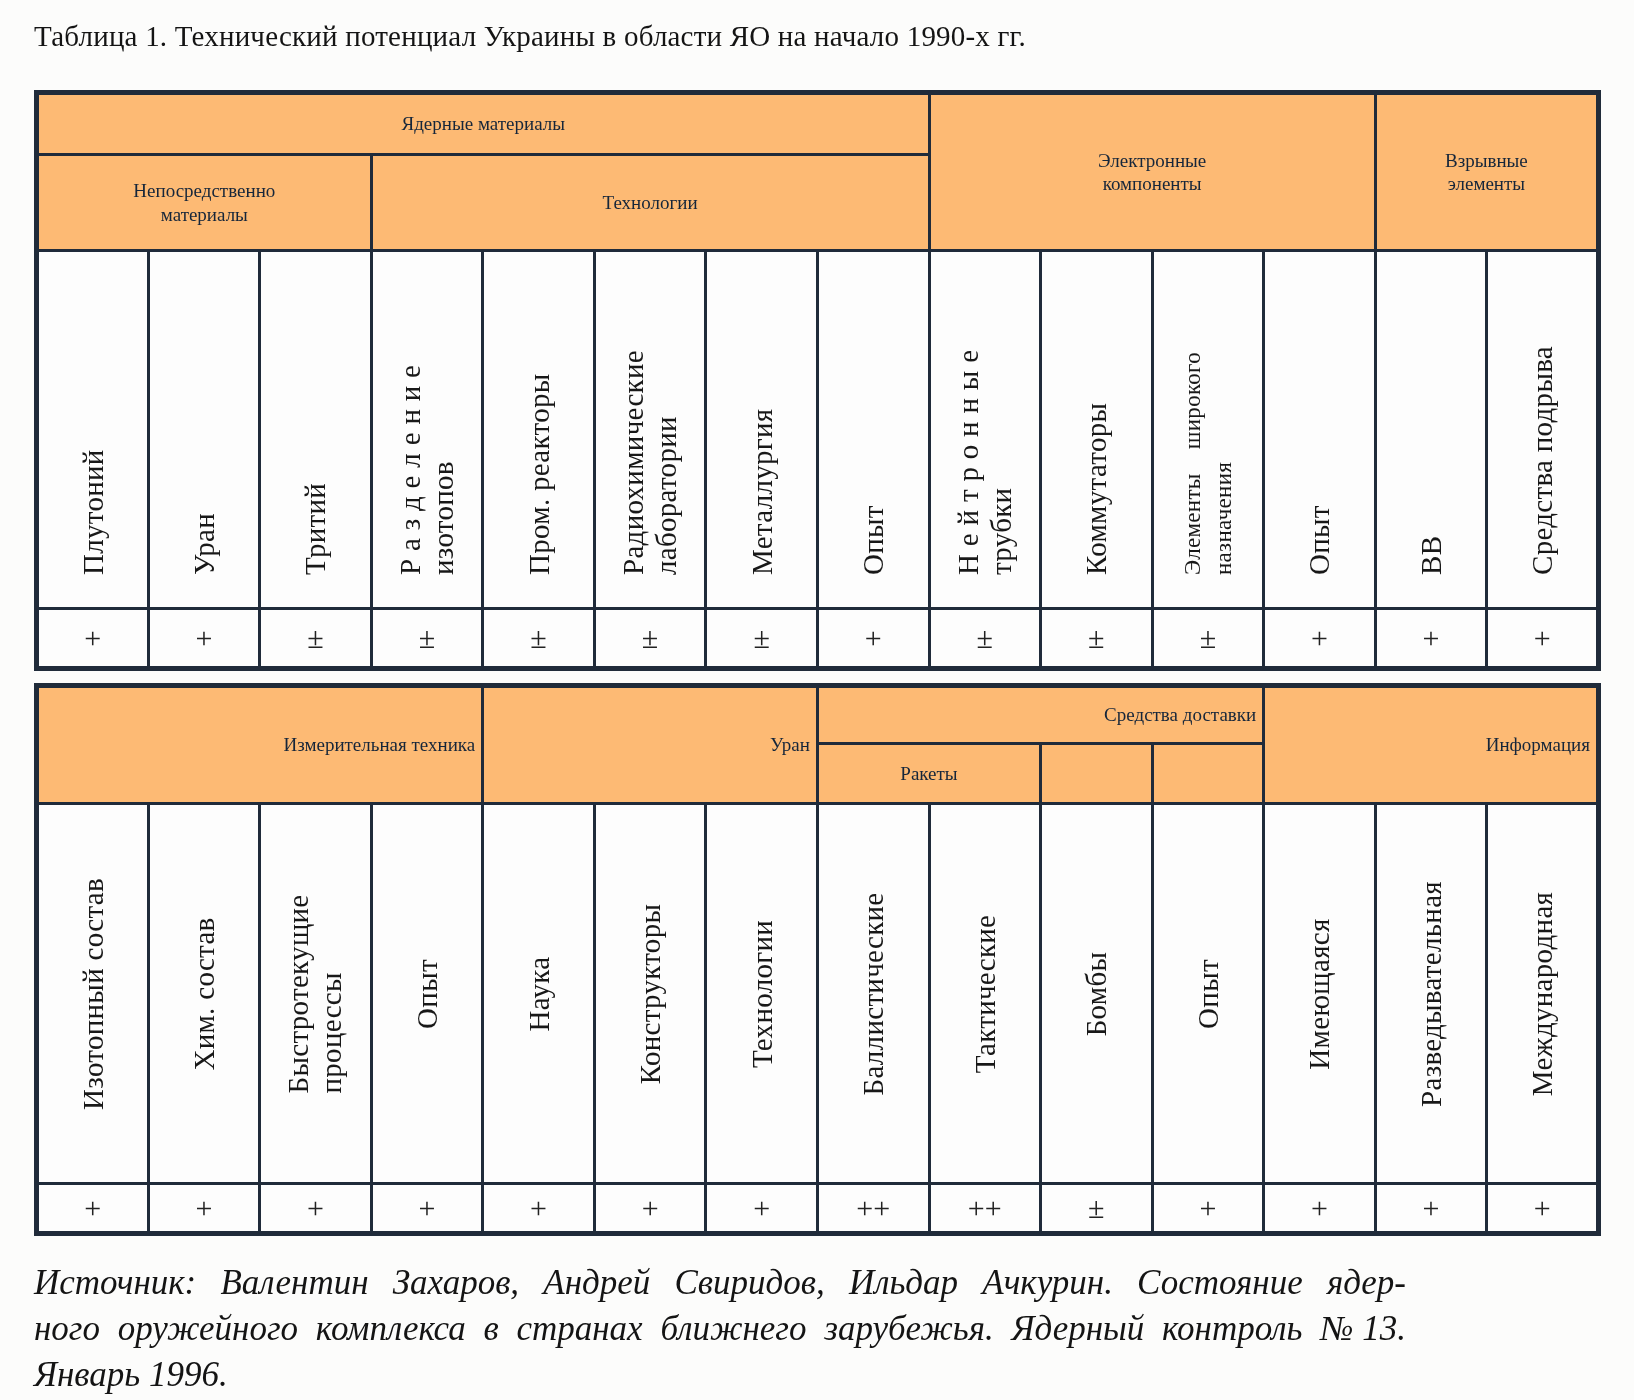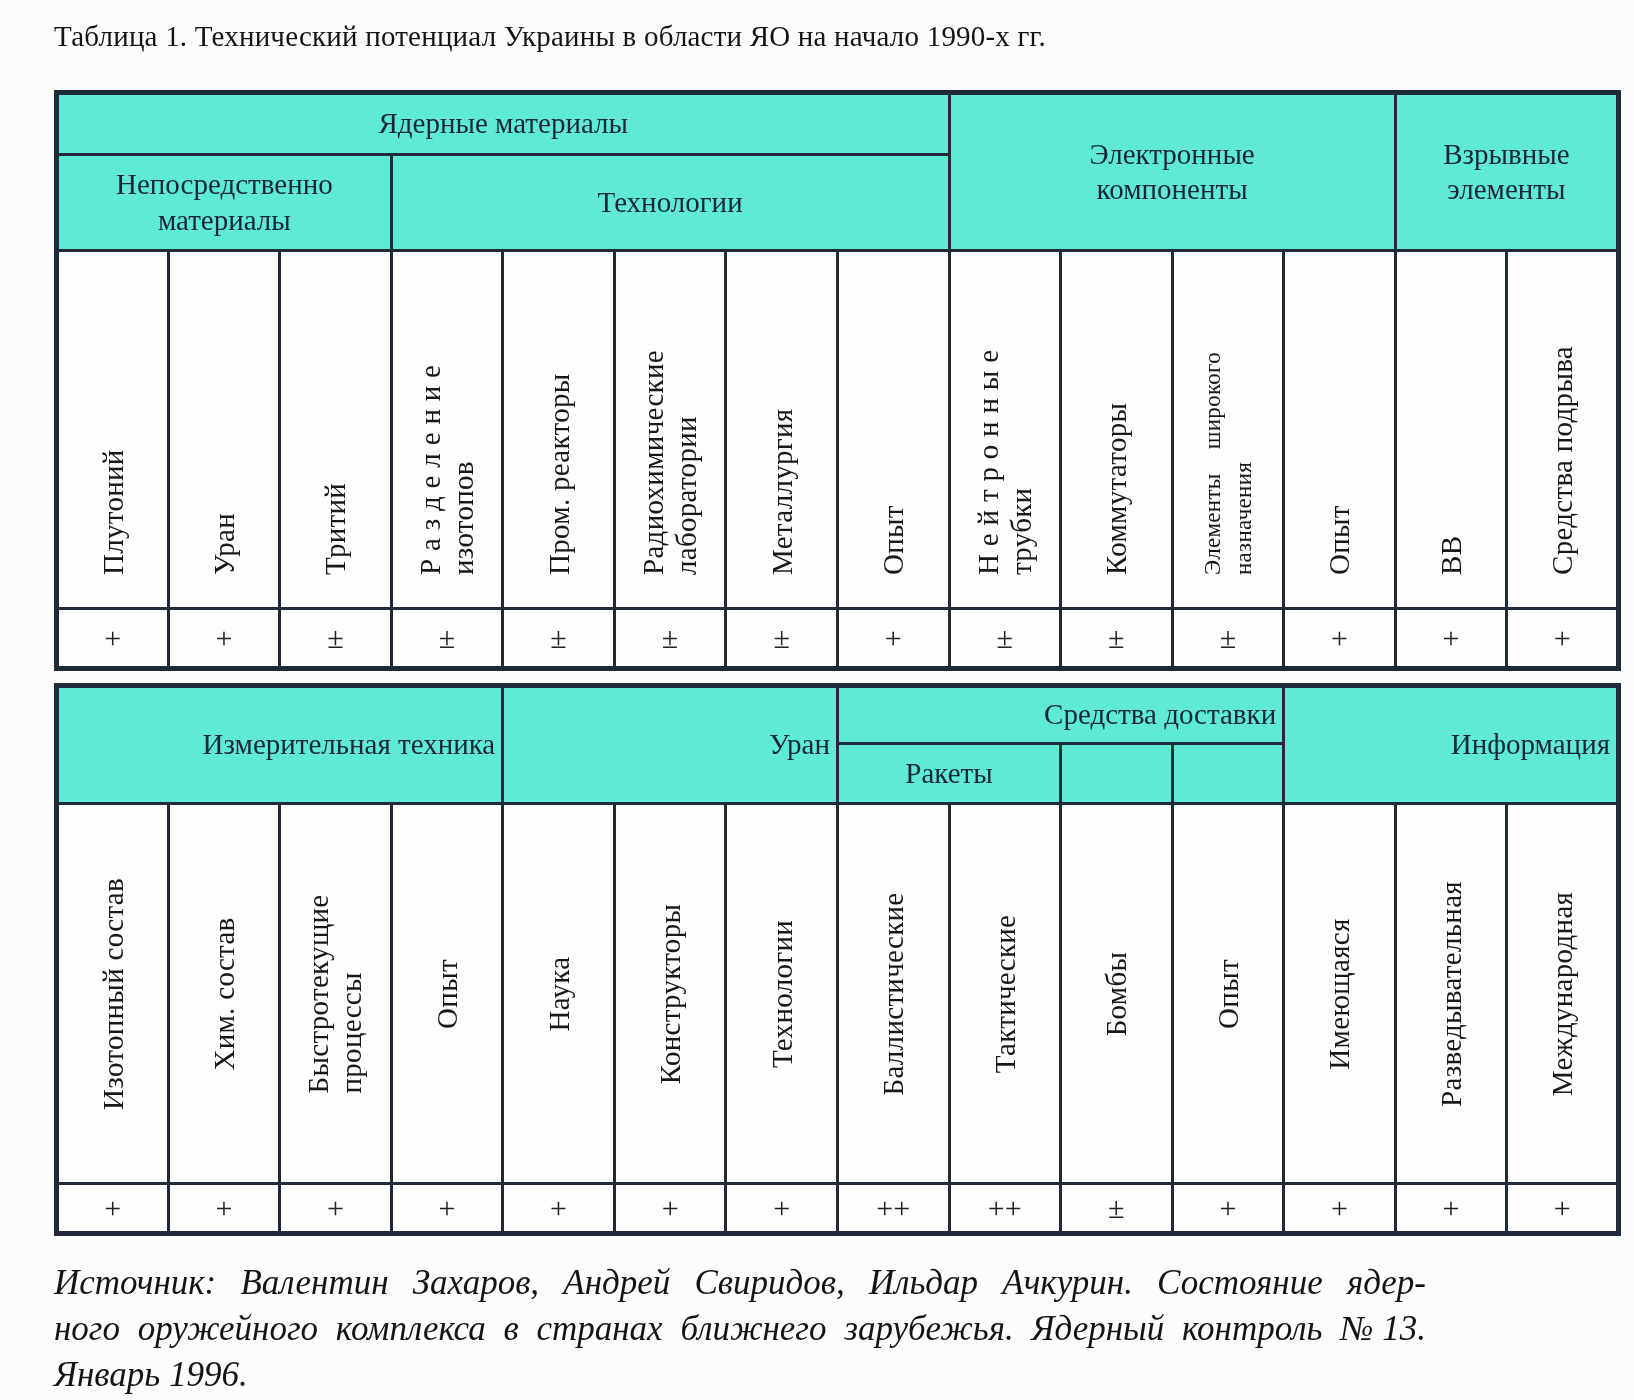--- a/index.html
+++ b/index.html
@@ -1,38 +1,38 @@
 <!DOCTYPE html>
 <html lang="ru"><head>
 <meta charset="utf-8">
 <style>
   * { margin: 0; padding: 0; box-sizing: border-box; }
   html, body { width: 1634px; background: #fcfcfb; }
   body { height: 1400px; overflow: hidden; font-family: "Liberation Serif", "DejaVu Serif", serif; color: #161616; }
-  .page { padding: 20px 33px 0 34px; margin-left: 20px; }
+  .page { padding: 20px 33px 0 34px; }
 
   .title { font-size: 29px; color: #141414; letter-spacing: 0.2px; }
 
   table.t {
     width: 1567px;
     table-layout: fixed;
     border-collapse: collapse;
     border: 5px solid #202b3a;
     background: #fdfdfd;
   }
   table.t1 { margin-top: 37px; }
   table.t2 { margin-top: 12px; }
 
   table.t th, table.t td { border: 3px solid #202b3a; }
 
   th.gh {
-    background: #5eead4;
+    background: #fdba74;
     color: #16263a;
     font-weight: normal;
-    font-size: 29px;
+    font-size: 19px;
     line-height: 1.22;
     text-align: center;
     vertical-align: middle;
     white-space: pre-wrap;
     padding: 4px 6px;
   }
   tr.h1-t1 th { height: 62px; }
   tr.h2-t1 th { height: 96px; }
   tr.h1-t2 th { height: 58px; text-align: right; }
   tr.h2-t2 th { height: 60px; }

